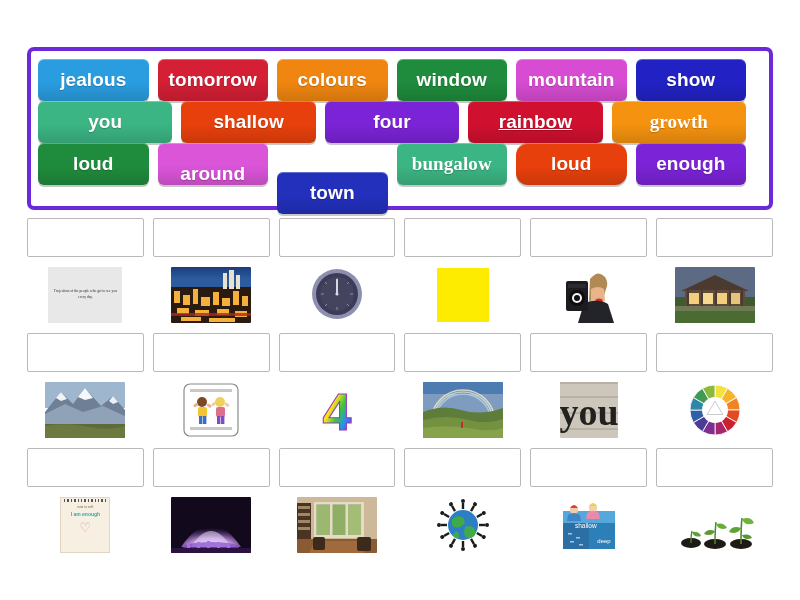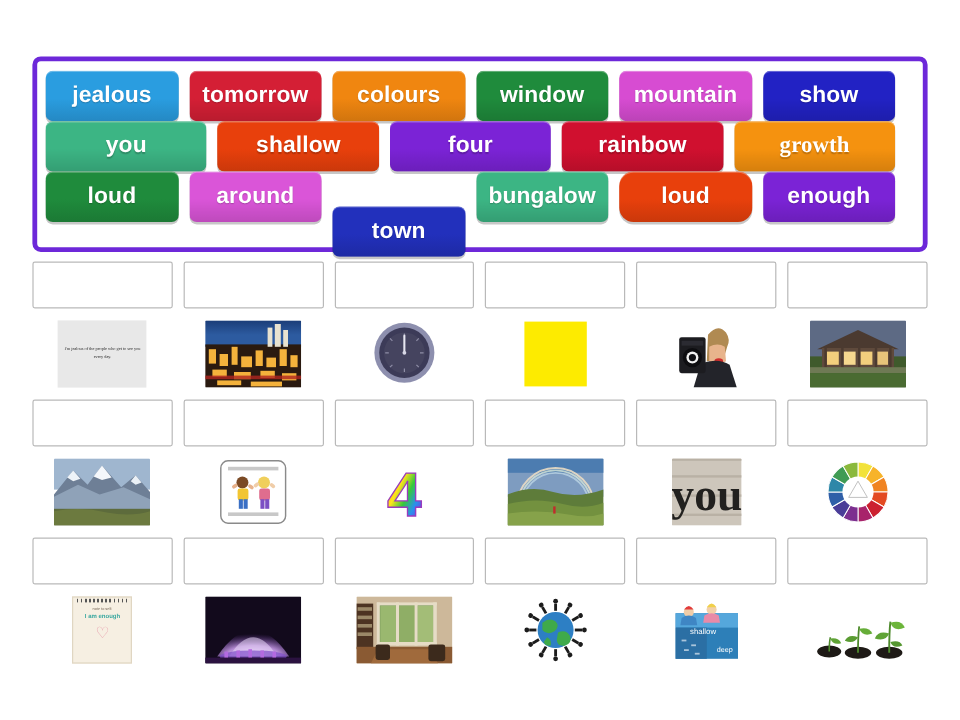--- a/index.html
+++ b/index.html
@@ -151,39 +151,39 @@
     <div class="word-row">
       <div class="tile" style="background: linear-gradient(rgb(60, 181, 132) 0%, rgb(60, 181, 132) 55%, rgba(0, 0, 0, 0.13) 100%), rgb(60, 181, 132);">
         <span>you</span>
         </div>
       <div class="tile" style="background: linear-gradient(rgb(232, 64, 12) 0%, rgb(232, 64, 12) 55%, rgba(0, 0, 0, 0.13) 100%), rgb(232, 64, 12);">
         <span>shallow</span>
         </div>
       <div class="tile" style="background: linear-gradient(rgb(123, 35, 214) 0%, rgb(123, 35, 214) 55%, rgba(0, 0, 0, 0.13) 100%), rgb(123, 35, 214);">
         <span>four</span>
         </div>
-      <div class="tile" style="background: linear-gradient(rgb(208, 16, 47) 0%, rgb(208, 16, 47) 55%, rgba(0, 0, 0, 0.13) 100%), rgb(208, 16, 47);">
+      <div class="tile" style="background: linear-gradient(rgb(208, 16, 47) 0%, rgb(208, 16, 47) 55%, rgba(0, 0, 0, 0.13) 100%), rgb(208, 16, 47); text-decoration: underline;">
         <span>rainbow</span>
         </div>
       <div class="tile" style="background: linear-gradient(rgb(245, 146, 15) 0%, rgb(245, 146, 15) 55%, rgba(0, 0, 0, 0.13) 100%), rgb(245, 146, 15); font-family: Liberation Serif, serif;">
         <span>growth</span>
         </div>
     </div>
 
     <div class="word-row">
       <div class="tile" style="background: linear-gradient(rgb(31, 139, 60) 0%, rgb(31, 139, 60) 55%, rgba(0, 0, 0, 0.13) 100%), rgb(31, 139, 60);">
         <span>loud</span>
         </div>
-      <div class="tile" style="background: linear-gradient(rgb(218, 85, 216) 0%, rgb(218, 85, 216) 55%, rgba(0, 0, 0, 0.13) 100%), rgb(218, 85, 216);">
+      <div class="tile" style="background: linear-gradient(rgb(218, 85, 216) 0%, rgb(218, 85, 216) 55%, rgba(0, 0, 0, 0.13) 100%), rgb(218, 85, 216); align-items: flex-end;">
         <span>around</span>
         </div>
       <div class="tile" style="background: linear-gradient(rgb(34, 48, 188) 0%, rgb(34, 48, 188) 55%, rgba(0, 0, 0, 0.13) 100%), rgb(34, 48, 188); margin-top: 29px;">
         <span>town</span>
         </div>
-      <div class="tile" style="background: linear-gradient(rgb(60, 181, 132) 0%, rgb(60, 181, 132) 55%, rgba(0, 0, 0, 0.13) 100%), rgb(60, 181, 132);">
+      <div class="tile" style="background: linear-gradient(rgb(60, 181, 132) 0%, rgb(60, 181, 132) 55%, rgba(0, 0, 0, 0.13) 100%), rgb(60, 181, 132); font-family: Liberation Serif, serif;">
         <span>bungalow</span>
         </div>
       <div class="tile" style="background: linear-gradient(rgb(232, 64, 12) 0%, rgb(232, 64, 12) 55%, rgba(0, 0, 0, 0.13) 100%), rgb(232, 64, 12); border-radius: 12px;">
         <span>loud</span>
         </div>
       <div class="tile" style="background: linear-gradient(rgb(123, 35, 214) 0%, rgb(123, 35, 214) 55%, rgba(0, 0, 0, 0.13) 100%), rgb(123, 35, 214);">
         <span>enough</span>
         </div>
     </div>
   </div>

